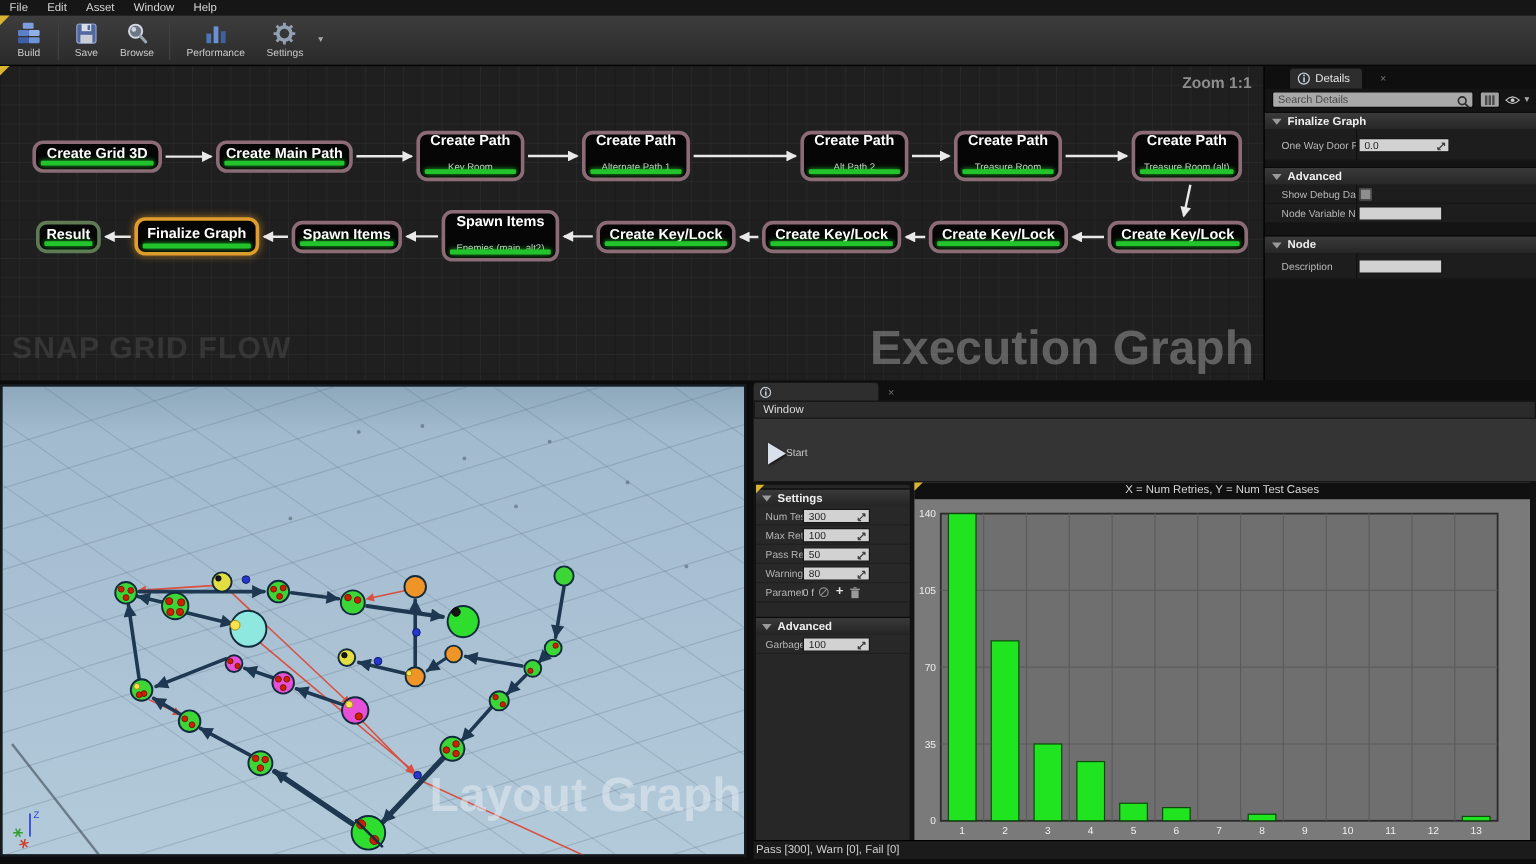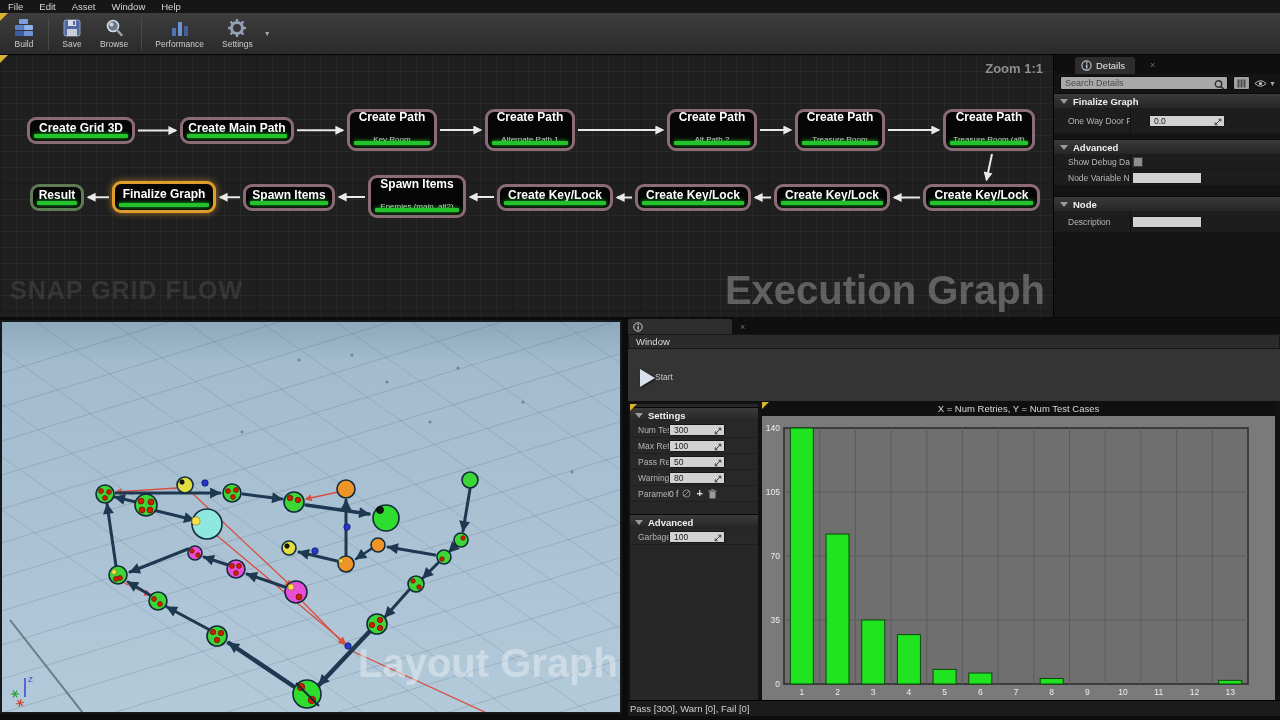--- a/index.html
+++ b/index.html
@@ -321,21 +321,21 @@
         <span class="caret">▼</span>
       </div>
     </div>
     <div>
       <div class="d-header">
         <span class="tri"></span>
         <span class="htxt">Finalize Graph</span>
       </div>
       <div class="d-row" style="height:26px;">
         <span class="d-label">One Way Door Pro</span>
-        <span class="fld" style="width:76px;margin-left:19px;">
+        <span class="fld" style="width:76px;margin-left:2px;">
           <span>0.0</span>
           <svg class="diag" width="8" height="8" viewBox="0 0 8 8">
             <path d="M1.2 6.8 L6.8 1.2 M1.2 6.8 h2.4 M1.2 6.8 v-2.4 M6.8 1.2 h-2.4 M6.8 1.2 v2.4" stroke="#3c3c3c" stroke-width="1" fill="none"></path>
           </svg>
         </span>
       </div>
     </div>
     <div style="height:5px;background:#141414;"></div>
     <div>
       <div class="d-header">

